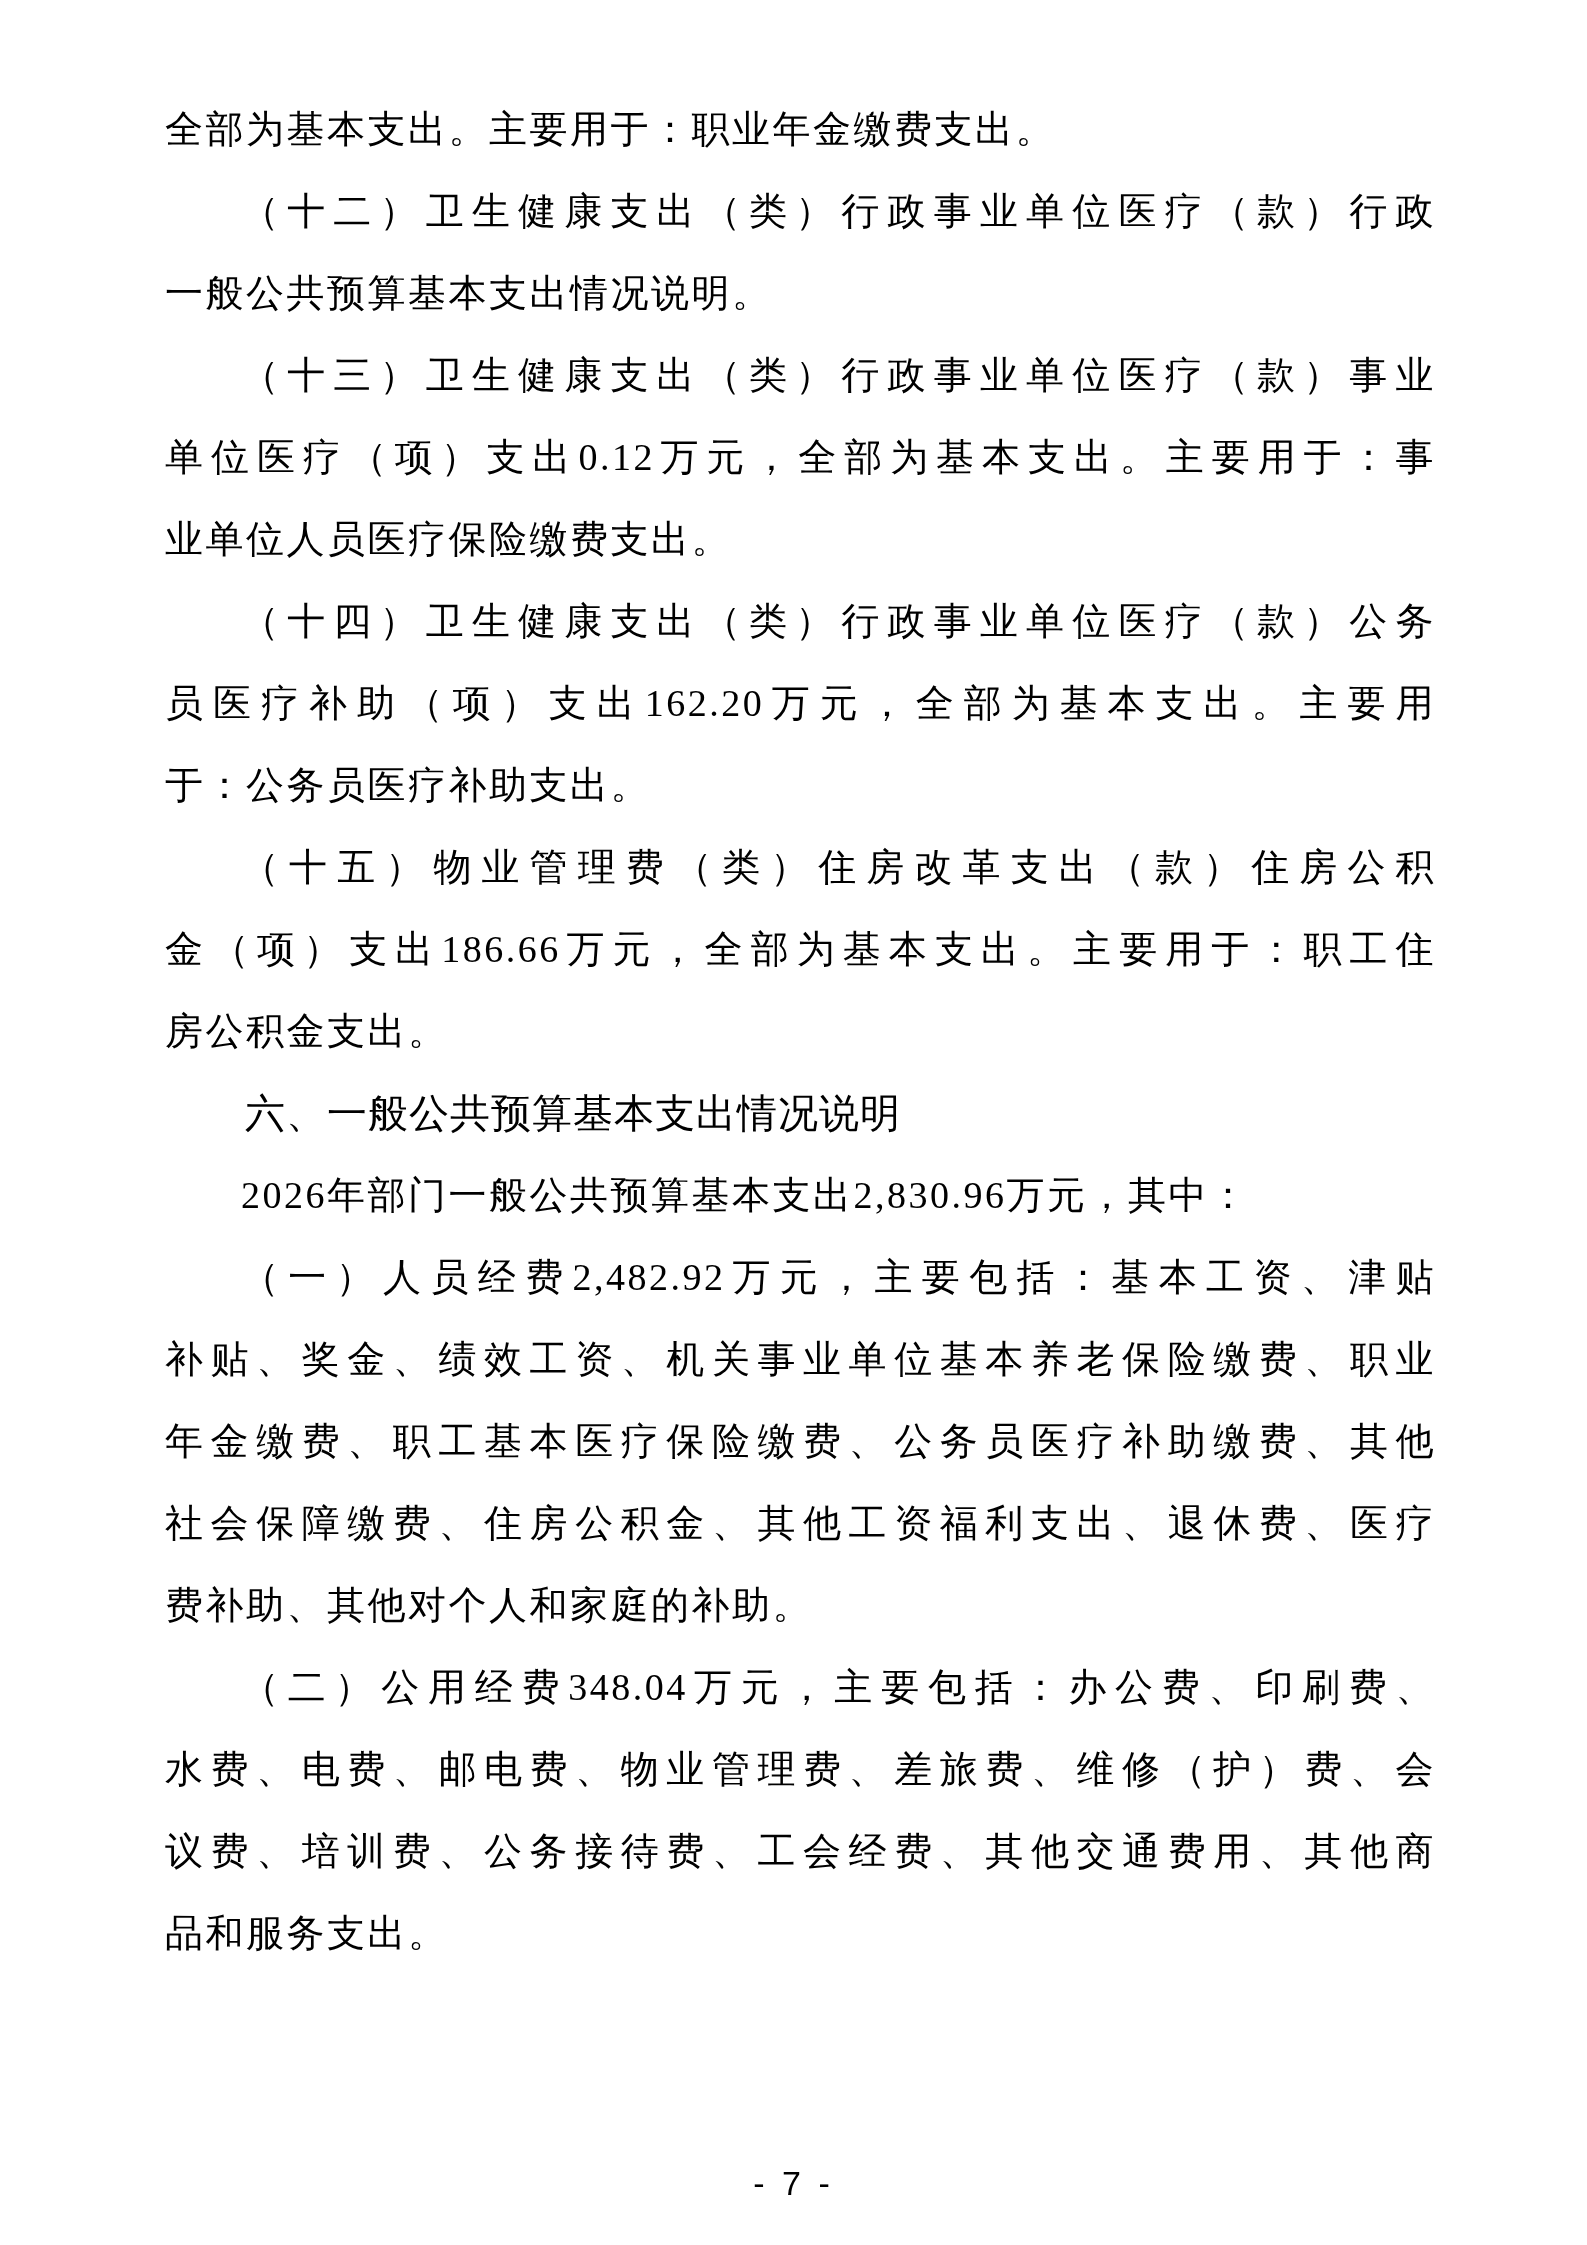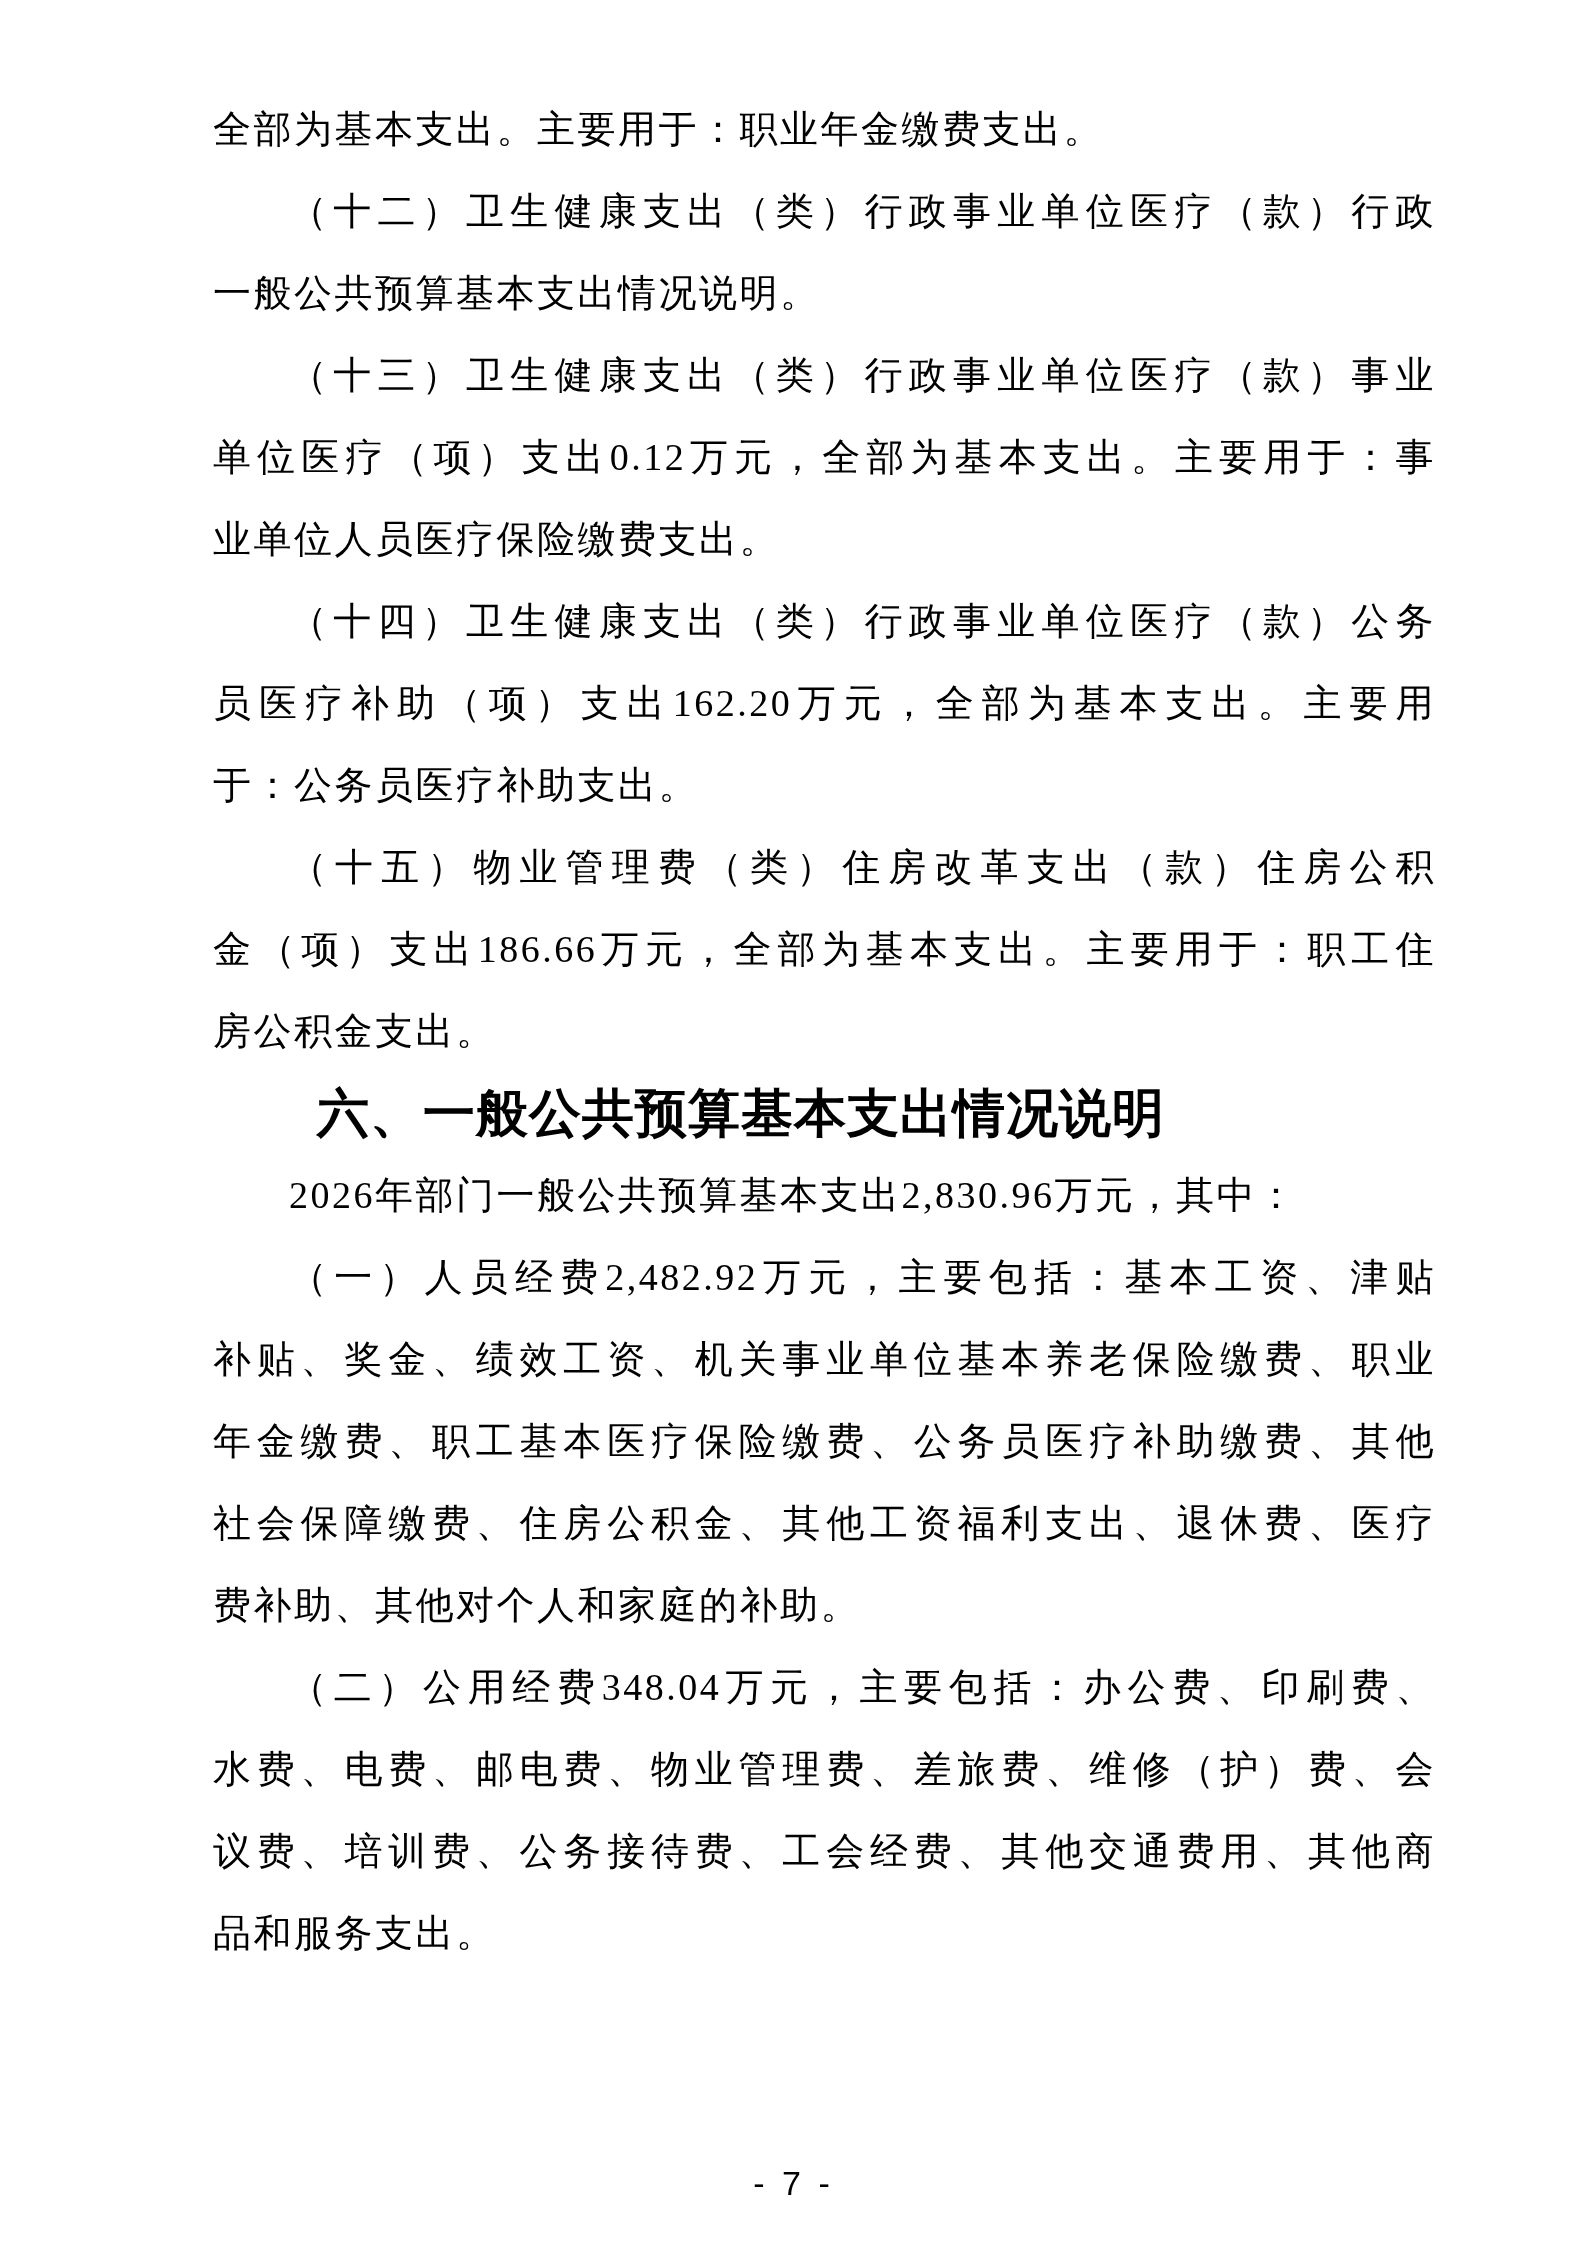--- a/index.html
+++ b/index.html
@@ -13,21 +13,20 @@
     height: 2245px;
     background: #ffffff;
     box-sizing: border-box;
     overflow: hidden;
   }
   .content {
     position: absolute;
     top: 88px;
     left: 165px;
     right: 151px;
-    margin-left: 48px;
   }
   .line {
     font-family: "Liberation Serif", "DejaVu Serif", serif;
     font-size: 38px;
     color: #000000;
     line-height: 82px;
     height: 82px;
     letter-spacing: 2.5px;
     white-space: nowrap;
     text-align: left;
@@ -38,22 +37,22 @@
     text-align: justify;
     text-align-last: justify;
     text-justify: inter-character;
   }
   
   .indent {
     text-indent: 2em;
   }
   .heading {
     font-family: "Liberation Sans", "DejaVu Sans", sans-serif;
-    font-weight: bold;
-    font-size: 52px;
+    font-weight: normal;
+    font-size: 40px;
     letter-spacing: 1px;
   }
   .footer {
     position: absolute;
     bottom: 42px;
     left: 0;
     width: 100%;
     text-align: center;
     font-family: "Liberation Sans", "DejaVu Sans", sans-serif;
     font-size: 34px;

